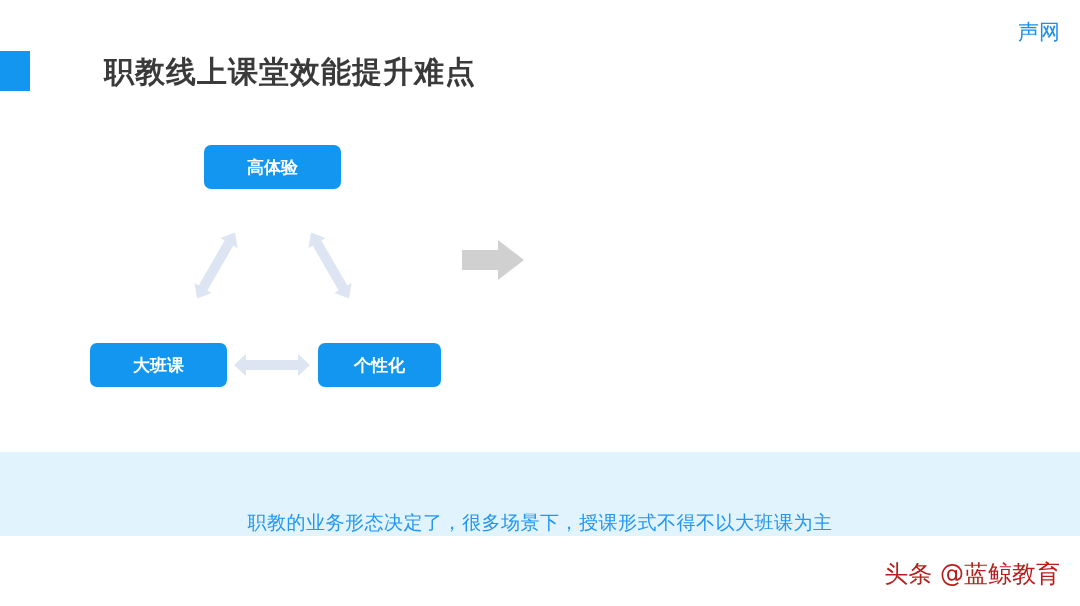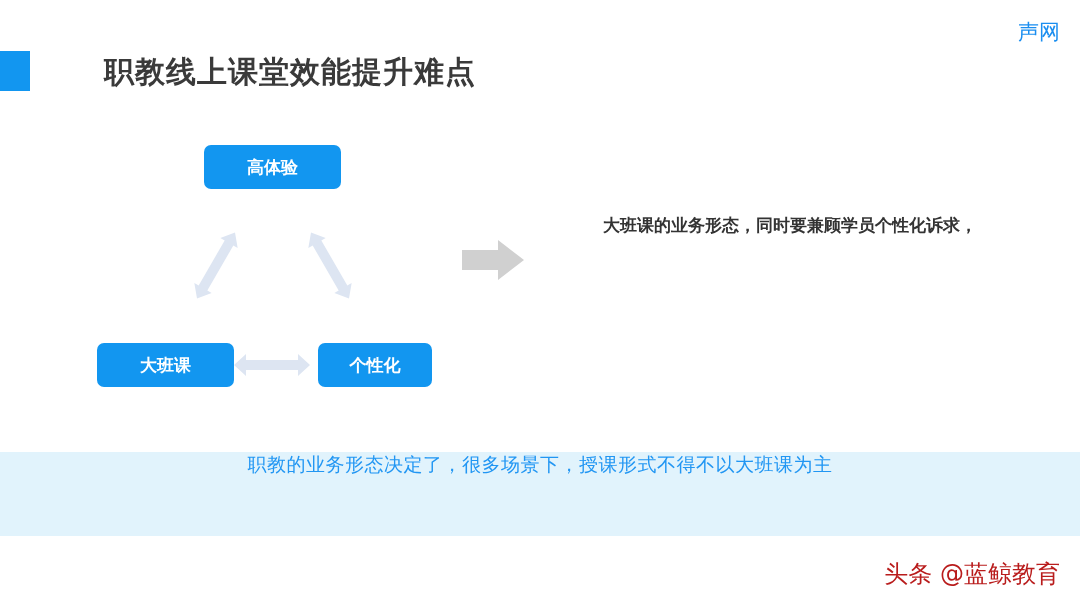--- a/index.html
+++ b/index.html
@@ -7,35 +7,35 @@
   body { position: relative; font-family: "DejaVu Sans", "Liberation Sans", sans-serif; }
 
   .title-bar { position: absolute; left: 0; top: 51px; width: 30px; height: 40px; background: #1296f0; }
   .title { position: absolute; left: 56px; top: 52px; font-size: 30px; font-weight: bold; color: #3a3a3a; letter-spacing: 1px; line-height: 40px; margin-left: 48px; }
 
   .logo { position: absolute; right: 20px; top: 18px; font-size: 21px; font-weight: normal; color: #1a8ef0; line-height: 28px; }
 
   .node { position: absolute; background: #1296f0; color: #ffffff; font-size: 17px; font-weight: bold;
           border-radius: 7px; display: flex; align-items: center; justify-content: center; }
   .node-top { left: 204px; top: 145px; width: 137px; height: 44px; }
-  .node-left { left: 90px; top: 343px; width: 137px; height: 44px; margin-left: 7px; }
-  .node-right { left: 318px; top: 343px; width: 114px; height: 44px; }
+  .node-left { left: 90px; top: 343px; width: 137px; height: 44px; }
+  .node-right { left: 318px; top: 343px; width: 123px; height: 44px; }
 
   .rel-arrow { position: absolute; }
   .arrow-left { left: 186px; top: 228px; }
   .arrow-right { left: 300px; top: 228px; }
   .arrow-bottom { left: 234px; top: 352px; }
 
   .big-arrow { position: absolute; left: 462px; top: 240px; }
 
   .desc { position: absolute; left: 545px; top: 200px; width: 490px; text-align: center; color: #333333; font-size: 17px; font-weight: bold; }
   .desc p { line-height: 50px; height: 50px; }
 
   .banner { position: absolute; left: 0; top: 452px; width: 1080px; height: 84px; background: #e1f3fc;
-            display: flex; align-items: flex-start; justify-content: center; }
+            display: flex; align-items: flex-end; justify-content: center; }
   .banner-text { color: #2196f3; font-size: 19px; letter-spacing: 0.5px; }
 
   .watermark { position: absolute; right: 20px; top: 558px; font-size: 24px; color: #b91c1c; line-height: 32px;
                text-shadow: 1px 0 0 #fff, -1px 0 0 #fff, 0 1px 0 #fff, 0 -1px 0 #fff; }
 </style>
 </head>
 <body>
 
 <div class="title-bar"></div>
 <div class="title">职教线上课堂效能提升难点</div>
@@ -59,20 +59,19 @@
 
 <svg class="rel-arrow arrow-bottom" width="76" height="26" viewBox="0 0 76 26">
   <polygon points="0,13 12,2 12,8 64,8 64,2 76,13 64,24 64,18 12,18 12,24" fill="#dde5f2"></polygon>
 </svg>
 
 <svg class="big-arrow" width="62" height="40" viewBox="0 0 62 40">
   <polygon points="0,10 36,10 36,0 62,20 36,40 36,30 0,30" fill="#d0d0d0"></polygon>
 </svg>
 
 <div class="desc">
-  <p>大班课的业务形态，同时要兼顾学员个性化诉求，</p>
 </div>
 
 <div class="banner">
   <span class="banner-text">职教的业务形态决定了，很多场景下，授课形式不得不以大班课为主</span>
 </div>
 
 <div class="watermark">头条 @蓝鲸教育</div>
 
 </body></html>

